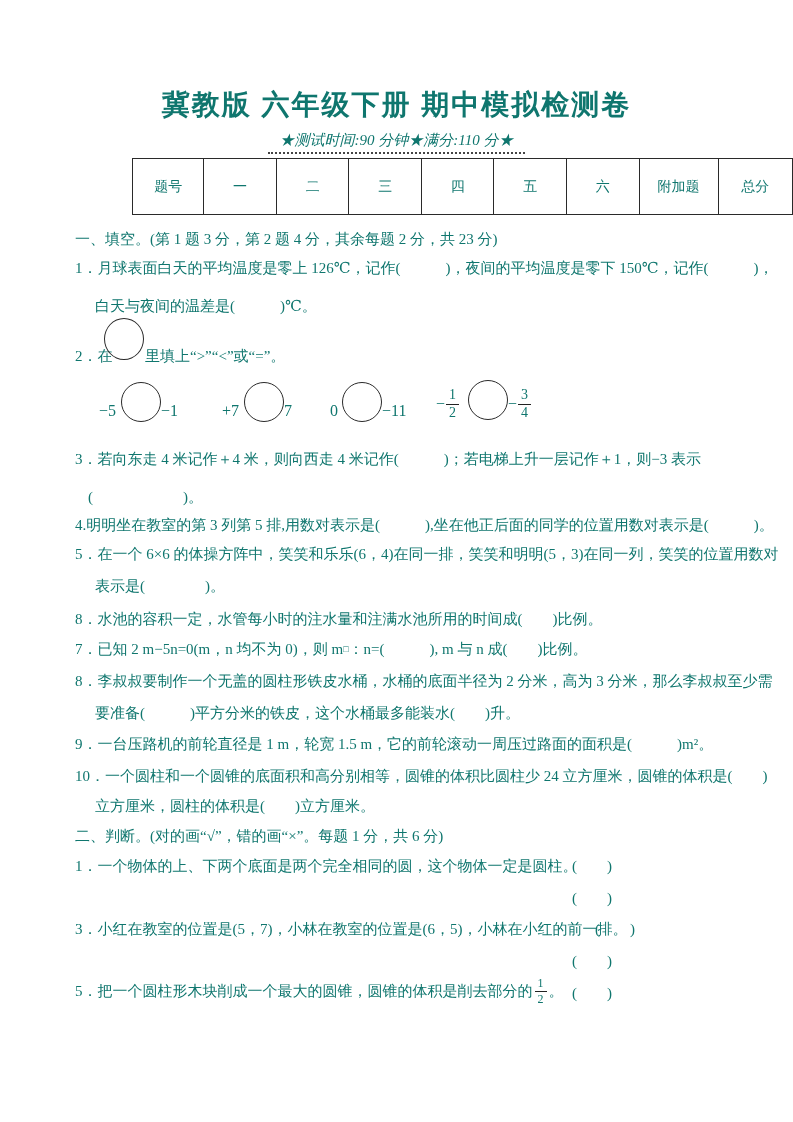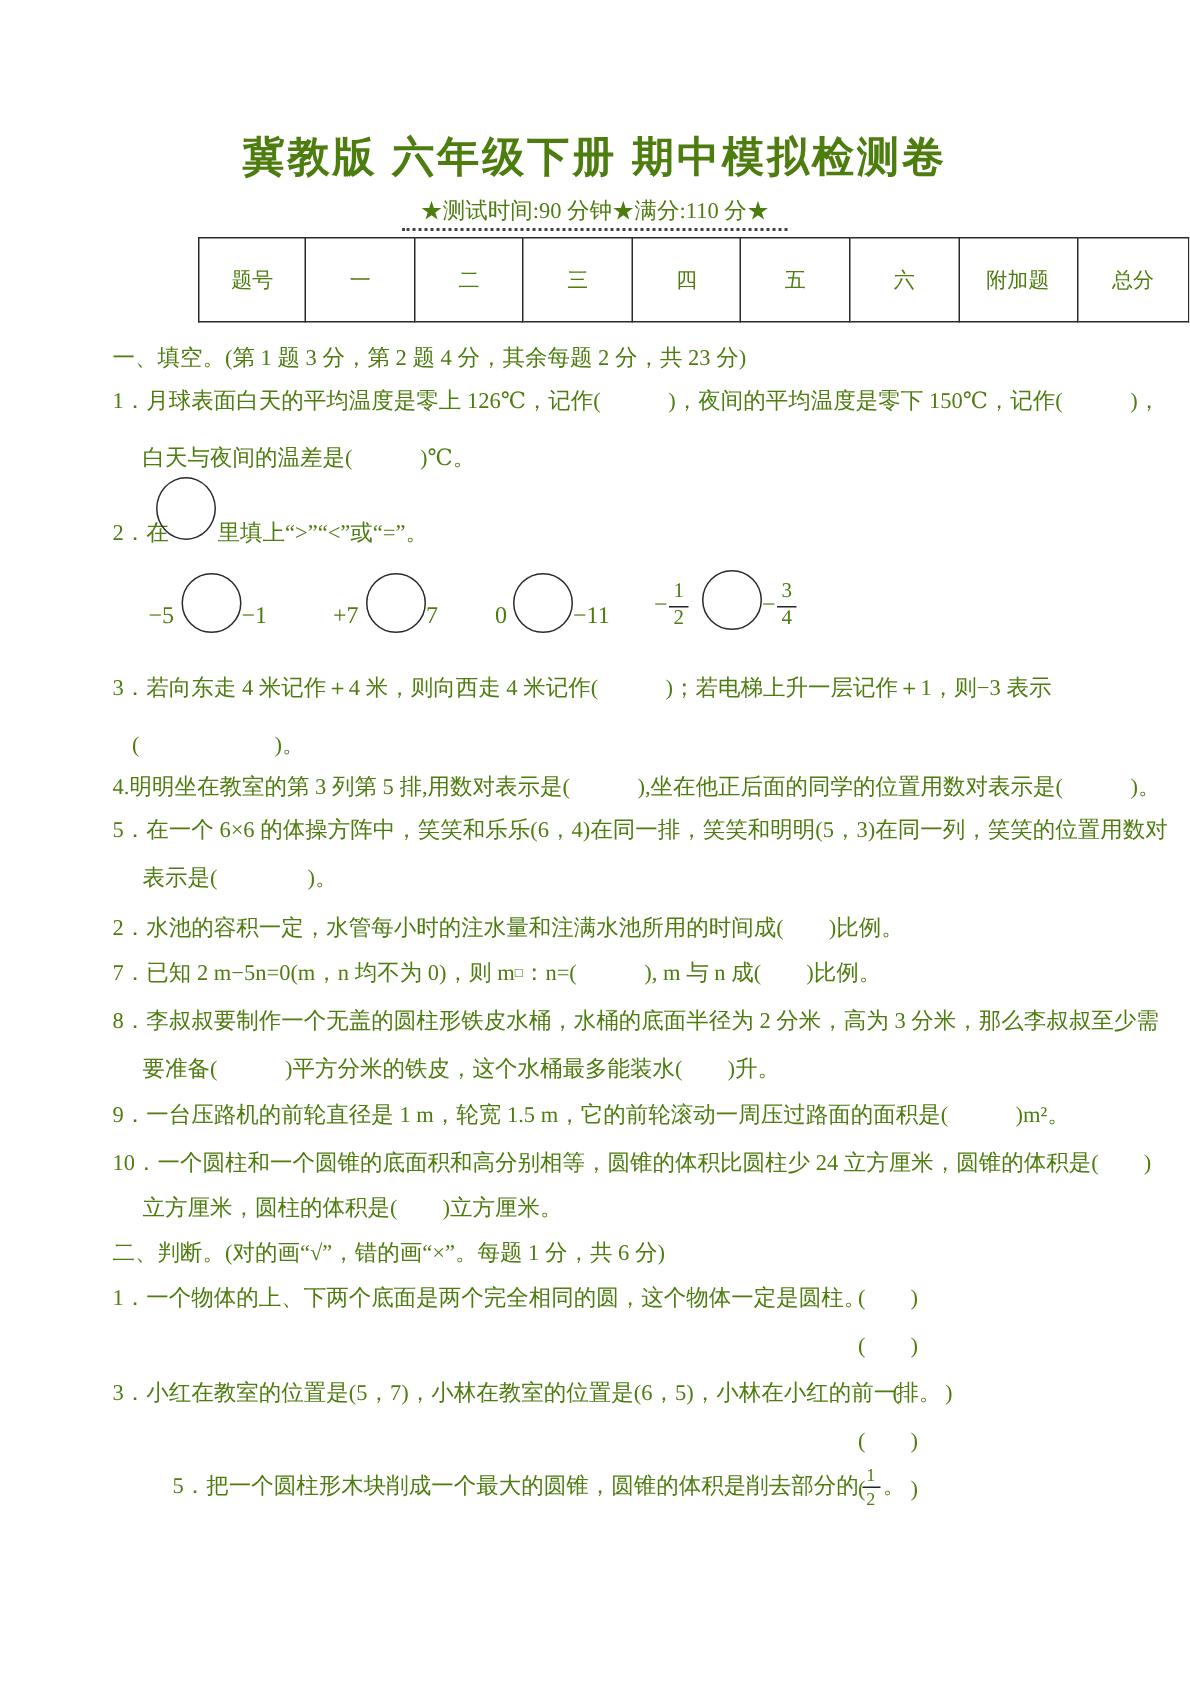--- a/index.html
+++ b/index.html
@@ -1,35 +1,35 @@
 <!DOCTYPE html>
 <html><head>
 <meta charset="utf-8">
 <style>
   html,body{margin:0;padding:0;background:#ffffff;}
   .page{position:relative;width:793px;height:1122px;background:#ffffff;overflow:hidden;
-        font-family:"Liberation Serif","DejaVu Serif",serif;color:#4d7c0f;}
+        font-family:"Liberation Serif","DejaVu Serif",serif;color:#0f766e;}
   .title{position:absolute;top:86px;left:0;width:100%;text-align:center;
          font-family:"Liberation Sans","DejaVu Sans",sans-serif;
          font-weight:bold;font-size:28px;letter-spacing:2px;}
   .subtitle-wrap{position:absolute;top:131px;left:0;width:100%;text-align:center;}
   .subtitle{display:inline-block;font-size:15px;padding:0 12px 2px 12px;
-            border-bottom:2px dotted #444;}
+            border-bottom:2px dotted #444;font-style:italic;}
   .score-table{position:absolute;left:132px;top:158px;border-collapse:collapse;}
   .score-table td{border:1px solid #2a2a2a;text-align:center;vertical-align:middle;
                   font-size:14px;padding:16px;}
   .line{position:absolute;white-space:nowrap;font-size:15px;line-height:1.35;}
   .op{position:absolute;white-space:nowrap;font-size:16px;}
   .circle{position:absolute;border:1.3px solid #2a2a2a;border-radius:50%;background:transparent;}
   .vfrac{display:inline-flex;flex-direction:column;align-items:center;line-height:1.05;font-size:14px;}
   .vfrac .num{border-bottom:1px solid #222;padding:0 3px 1px 3px;}
   .vfrac .den{padding-top:1px;}
   .negfrac{position:absolute;display:flex;align-items:center;gap:1px;font-size:16px;}
   .tinybox{font-size:9px;vertical-align:2px;}
-  .flexline{display:flex;align-items:center;gap:2px;margin-left:40px;}
+  .flexline{display:flex;align-items:center;gap:2px;}
   .flexline .vfrac{font-size:12px;}
 </style>
 </head>
 <body>
 
 <div class="page">
 
   <div class="title">冀教版 六年级下册 期中模拟检测卷</div>
 
   <div class="subtitle-wrap">
@@ -90,21 +90,21 @@
   </div>
 
   <div class="line" style="left:75px;top:449px">3．若向东走 4 米记作＋4 米，则向西走 4 米记作(　　　)；若电梯上升一层记作＋1，则−3 表示</div>
   <div class="line" style="left:88px;top:487px">(　　　　　　)。</div>
 
   <div class="line" style="left:75px;top:515px">4.明明坐在教室的第 3 列第 5 排,用数对表示是(　　　),坐在他正后面的同学的位置用数对表示是(　　　)。</div>
 
   <div class="line" style="left:75px;top:544px">5．在一个 6×6 的体操方阵中，笑笑和乐乐(6，4)在同一排，笑笑和明明(5，3)在同一列，笑笑的位置用数对</div>
   <div class="line" style="left:95px;top:576px">表示是(　　　　)。</div>
 
-  <div class="line" style="left:75px;top:609px">2．水池的容积一定，水管每小时的注水量和注满水池所用的时间成(　　)比例。</div>
+  <div class="line" style="left:75px;top:609px">8．水池的容积一定，水管每小时的注水量和注满水池所用的时间成(　　)比例。</div>
 
   <div class="line" style="left:75px;top:639px">
     <span>7．已知 2 m−5n=0(m，n 均不为 0)，则 m</span><span class="tinybox">□</span><span>：n=(　　　), m 与 n 成(　　)比例。</span>
   </div>
 
   <div class="line" style="left:75px;top:671px">8．李叔叔要制作一个无盖的圆柱形铁皮水桶，水桶的底面半径为 2 分米，高为 3 分米，那么李叔叔至少需</div>
   <div class="line" style="left:95px;top:703px">要准备(　　　)平方分米的铁皮，这个水桶最多能装水(　　)升。</div>
 
   <div class="line" style="left:75px;top:734px">9．一台压路机的前轮直径是 1 m，轮宽 1.5 m，它的前轮滚动一周压过路面的面积是(　　　)m²。</div>
 

